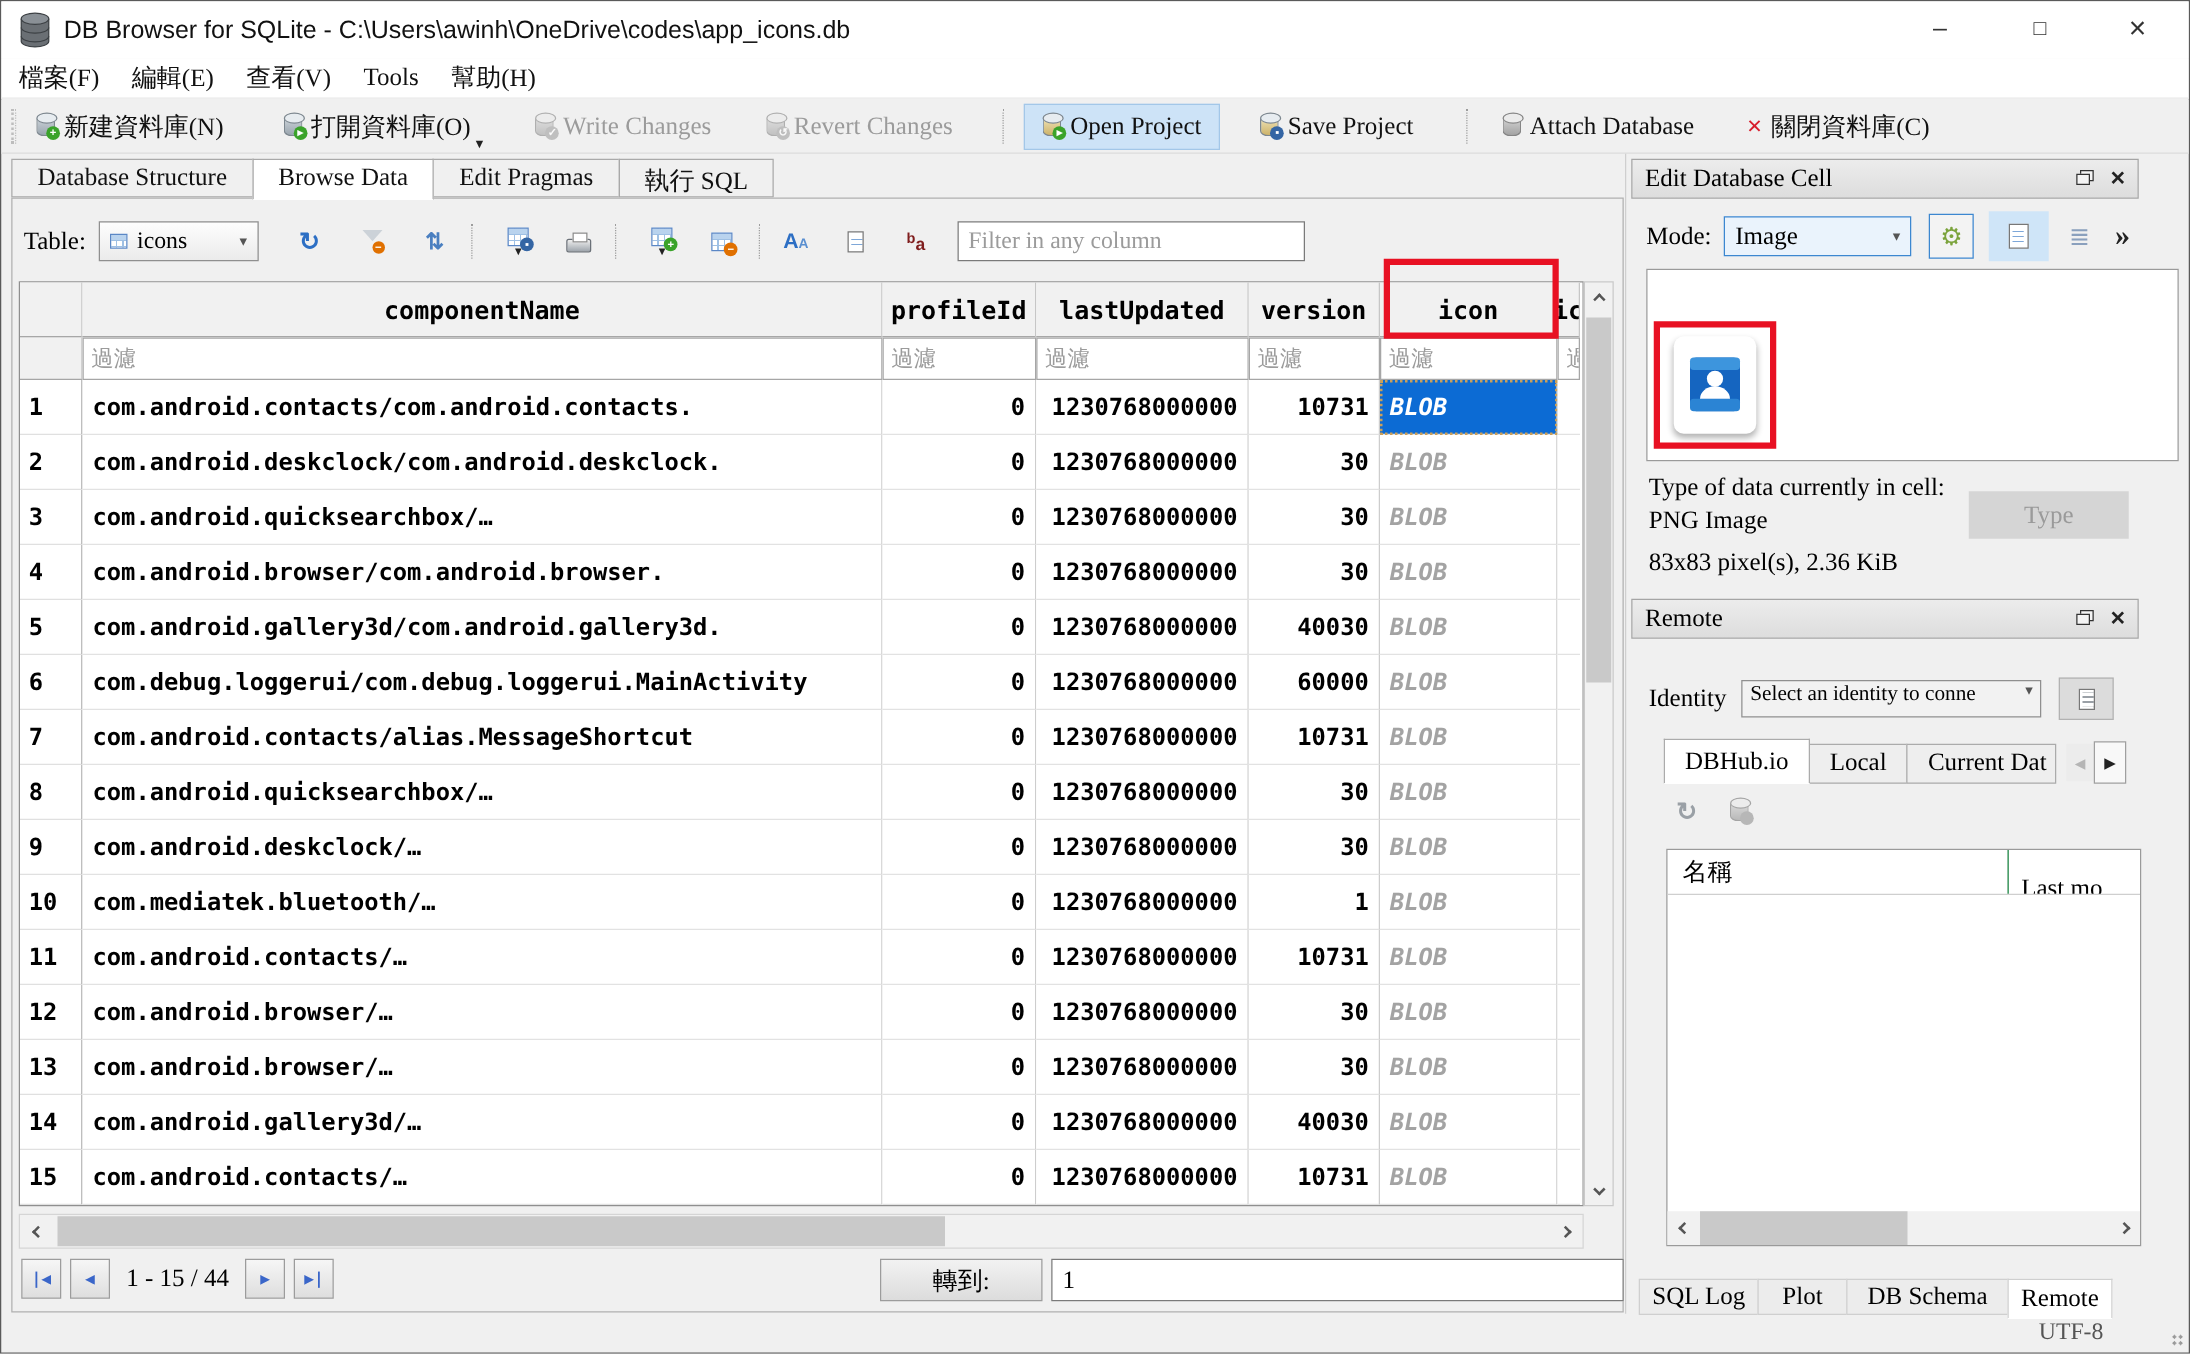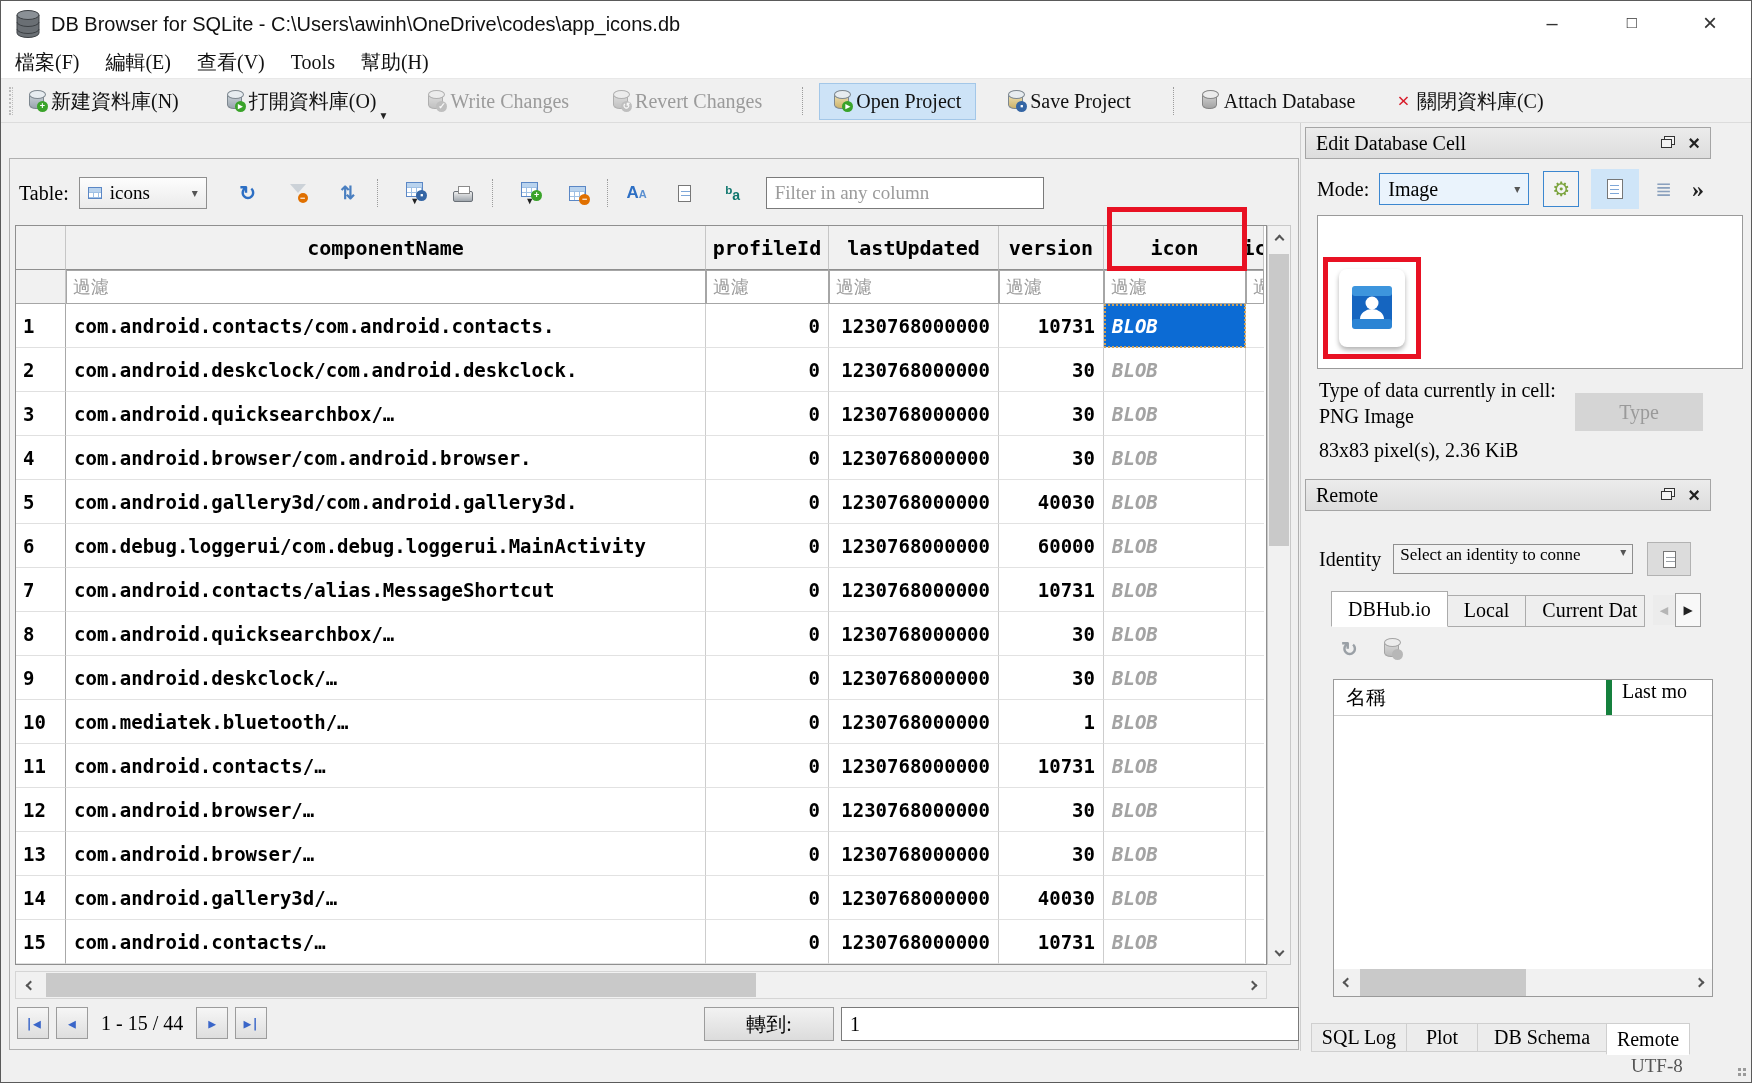--- a/index.html
+++ b/index.html
@@ -46,21 +46,21 @@
         linear-gradient(#b9d3ee 0 4px,transparent 4px),
         repeating-linear-gradient(to right,transparent 0 4px,#9fc0e4 4px 5px),
         repeating-linear-gradient(to bottom,transparent 0 4px,#9fc0e4 4px 5px),#fff}
   .itbl .bdg{position:absolute;right:-5px;bottom:-5px;width:11px;height:11px;border-radius:50%;font:700 9px/11px var(--sans);text-align:center;color:#fff}
   .bdg.orange{background:#e07000}
   .ipage{position:relative;width:13px;height:17px;background:#fff;border:1px solid #777;box-shadow:inset 0 -2px 0 #fff;
          background-image:repeating-linear-gradient(to bottom,transparent 0 3px,#7ea7d8 3px 4px);background-size:9px 100%;background-position:2px 2px;background-repeat:no-repeat}
   .ipage.grey{background-image:repeating-linear-gradient(to bottom,transparent 0 3px,#9aa0a6 3px 4px)}
   .iA{font:700 17px var(--sans);color:#2d6fc4}
   .iA small{font-size:11px;color:#5a8fd0}
-  .iba{font:700 14px var(--sans);color:#0f766e}
+  .iba{font:700 14px var(--sans);color:#7f1d1d}
   .chev{display:inline-block;width:7px;height:7px;border-left:2px solid #555;border-bottom:2px solid #555}
   .chev.up{transform:rotate(135deg)}.chev.down{transform:rotate(-45deg)}.chev.left{transform:rotate(45deg)}.chev.right{transform:rotate(-135deg)}
   .ifloat{position:relative;width:11px;height:9px;border:1px solid #333;background:#f4f4f4;box-shadow:3px -3px 0 -1px #f4f4f4,3px -3px 0 0 #333}
 
   
   #maintabs{position:absolute;left:8px;top:126px;display:flex;z-index:2}
   .tab{font:20px var(--serif);color:#111;padding:3px 20px 4px;border:1px solid #a9a9a9;margin-right:-1px;background:#f0f0f0;height:31px}
   .tab.active{background:#fff;height:33px;border-bottom:1px solid #fff;z-index:3}
 
   
@@ -151,21 +151,21 @@
   .rtab{font:20px var(--serif);padding:3px 16px 4px;border:1px solid #ababab;margin-right:-1px;background:#eee;height:32px;white-space:nowrap}
   .rtab.active{background:#fff;height:36px;border-bottom:1px solid #fff;z-index:2;padding-top:6px}
   .rtab:nth-child(3){max-width:120px;overflow:hidden}
   #rtab-prev{position:absolute;left:1652px;top:594px;width:22px;height:30px;background:#ececec;color:#b5b5b5;font-size:11px;display:flex;align-items:center;justify-content:center}
   #rtab-next{position:absolute;left:1674px;top:592px;width:26px;height:34px;background:#f8f8f8;border:1px solid #9f9f9f;color:#222;font-size:12px;display:flex;align-items:center;justify-content:center}
 
   #remotetools{position:absolute;left:1340px;top:636px;display:flex;gap:26px;align-items:center}
   #remotetable{position:absolute;left:1332px;top:678px;width:380px;height:318px;background:#fff;border:1px solid #9a9a9a}
   #remotetable .hdr{display:flex;height:36px;border-bottom:1px solid #cfcfcf}
   #remotetable .hc1{flex:0 0 272px;font:20px var(--serif);padding:4px 0 0 12px}
-  #remotetable .hc2{flex:1;font:20px var(--serif);padding:0 0 0 10px;border-left:6px solid #15803d;white-space:nowrap;overflow:hidden}
+  #remotetable .hc2{flex:1;font:20px var(--serif);padding:20px 0 0 10px;border-left:1px solid #15803d;white-space:nowrap;overflow:hidden}
   #rhscroll{position:absolute;left:1333px;top:968px;width:378px;height:27px;background:#f1f1f1}
   #rhscroll .sbtn{position:absolute;top:0;width:26px;height:27px;display:flex;align-items:center;justify-content:center}
   #rhscroll .sbtn.right{right:0}
   #rhscroll .hthumb{left:26px;top:0;width:166px;height:27px}
 
   #docktabs{position:absolute;left:1310px;top:1022px;display:flex;}
   .dtab{font:20px var(--serif);padding:2px 0 3px;text-align:center;border:1px solid #cfcfcf;margin-right:-1px;background:#ececec;height:29px}
   .dtab:nth-child(1){width:96px}.dtab:nth-child(2){width:72px}.dtab:nth-child(3){width:130px}.dtab:nth-child(4){width:84px}
   .dtab.active{background:#fff;height:32px;border-bottom:1px solid #fff;padding-top:4px}
 
@@ -247,20 +247,26 @@
       <span class="cyl" style="filter:grayscale(1)"></span>
       <span>Attach Database</span>
     </span>
     <span class="tbtn" style="margin-left:30px">
       <span class="redx">×</span>
       <span>關閉資料庫(C)</span>
     </span>
   </div>
 
   
+  <div id="maintabs">
+      <span class="tab">Database Structure</span>
+      <span class="tab active">Browse Data</span>
+      <span class="tab">Edit Pragmas</span>
+      <span class="tab">執行 SQL</span>
+    </div>
 
   <div id="browsebox"></div>
 
   
   <div id="controls">
     <span class="lab">Table:</span>
     <span class="combo" id="tablecombo">
       <span class="itbl" style="width:14px;height:12px"></span>
       <span class="cv">icons</span>
       <span class="ar">▾</span>

